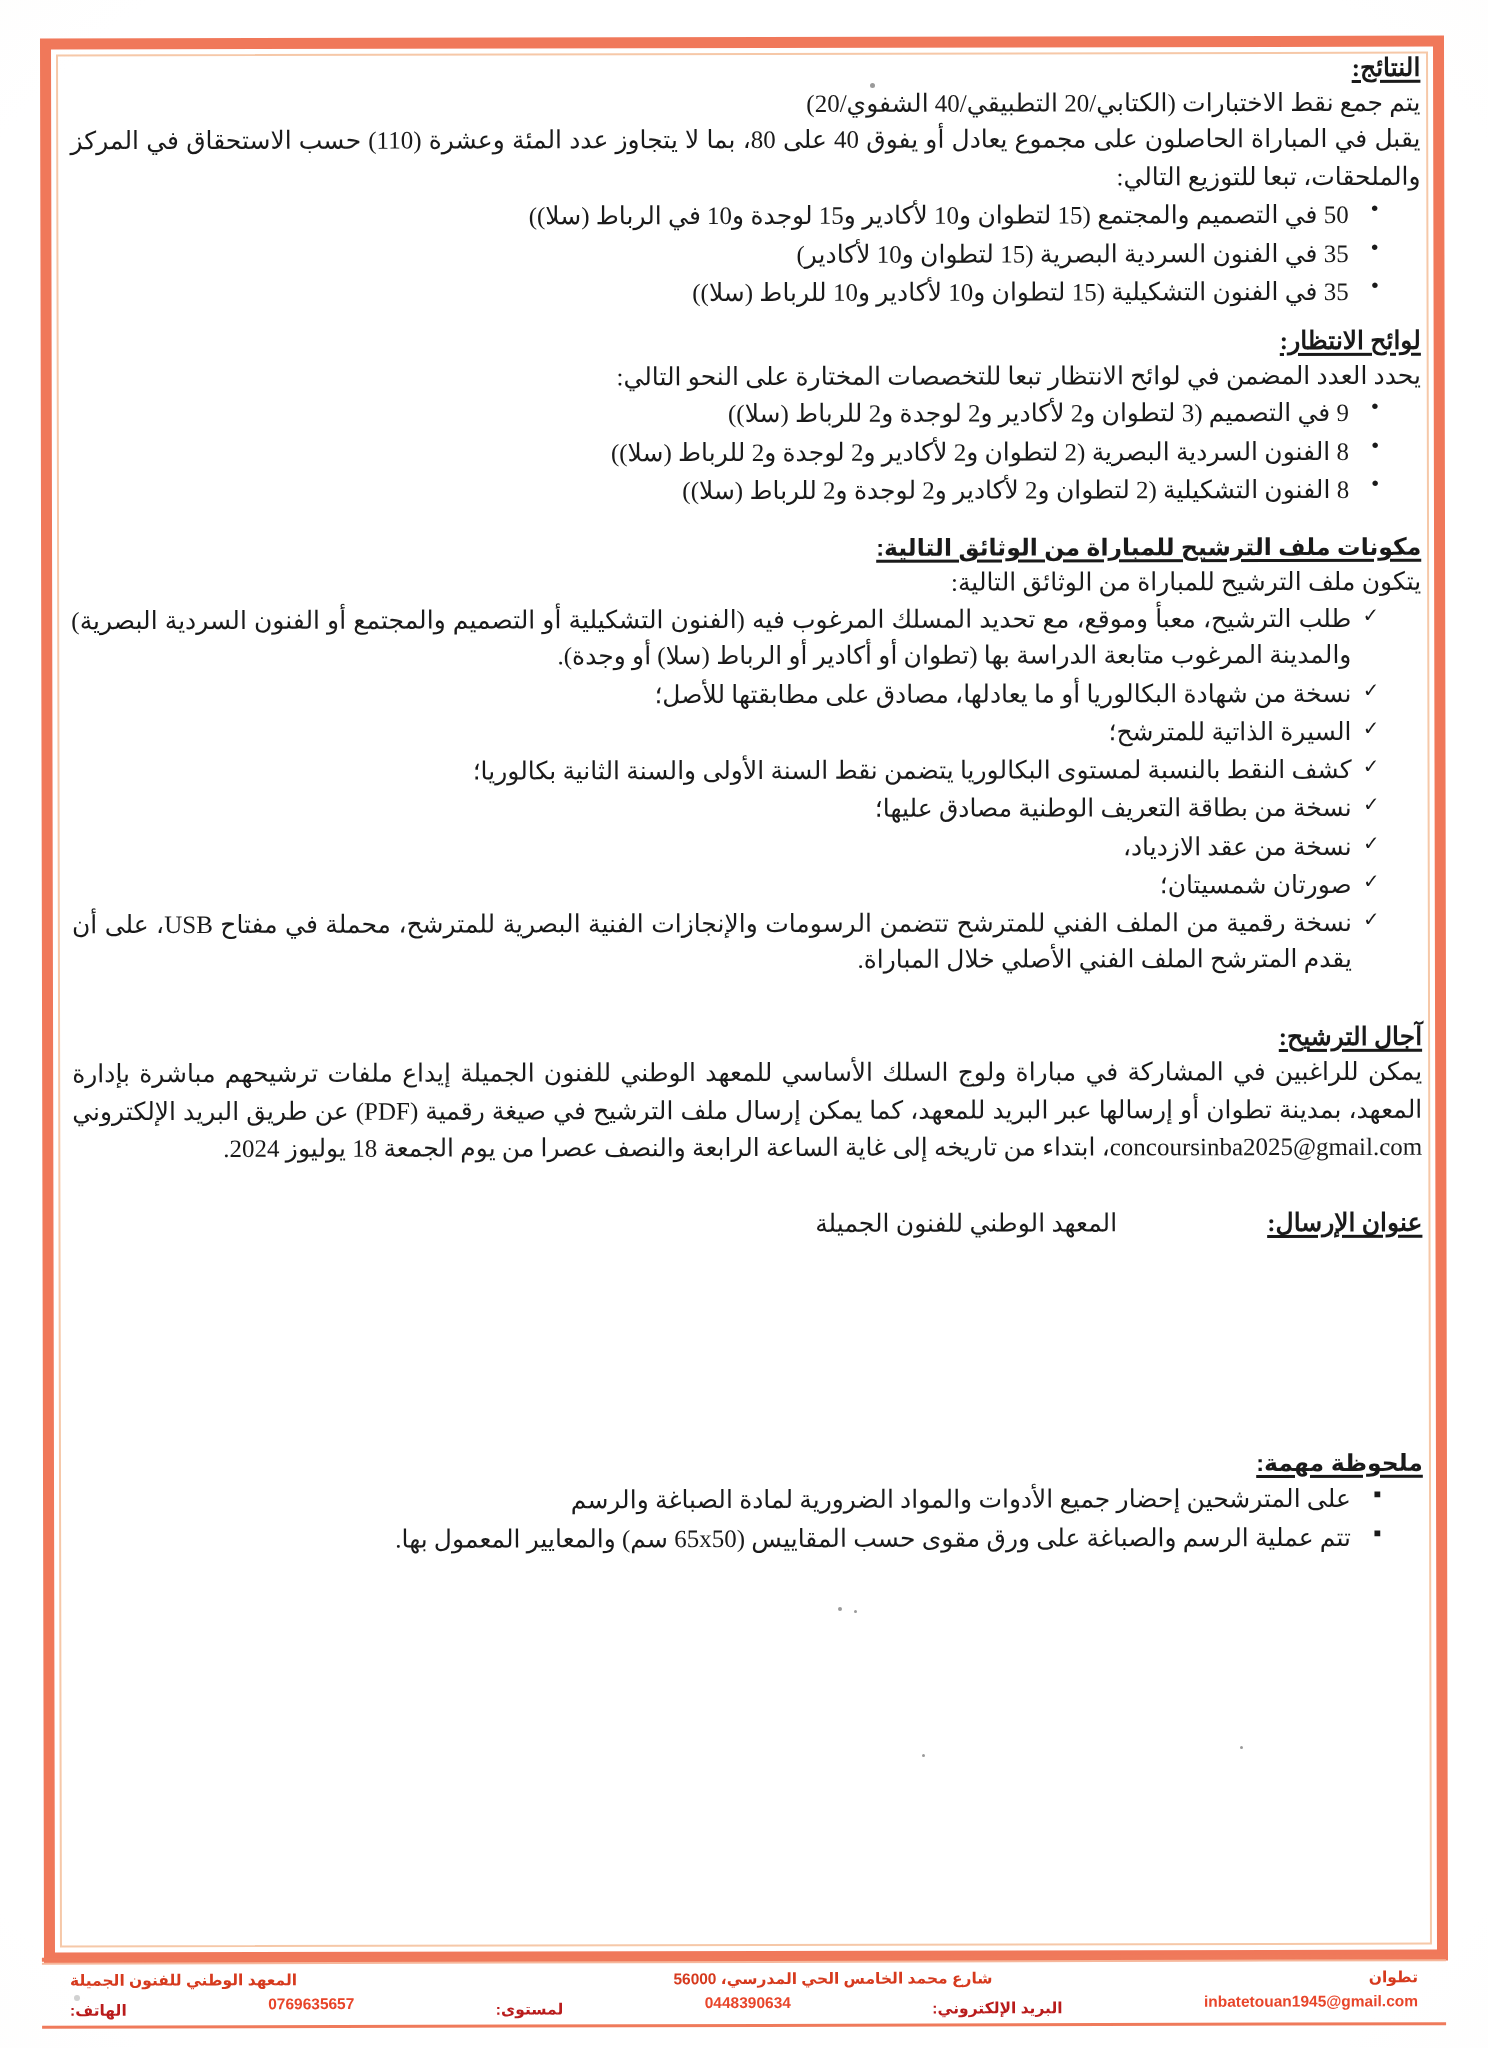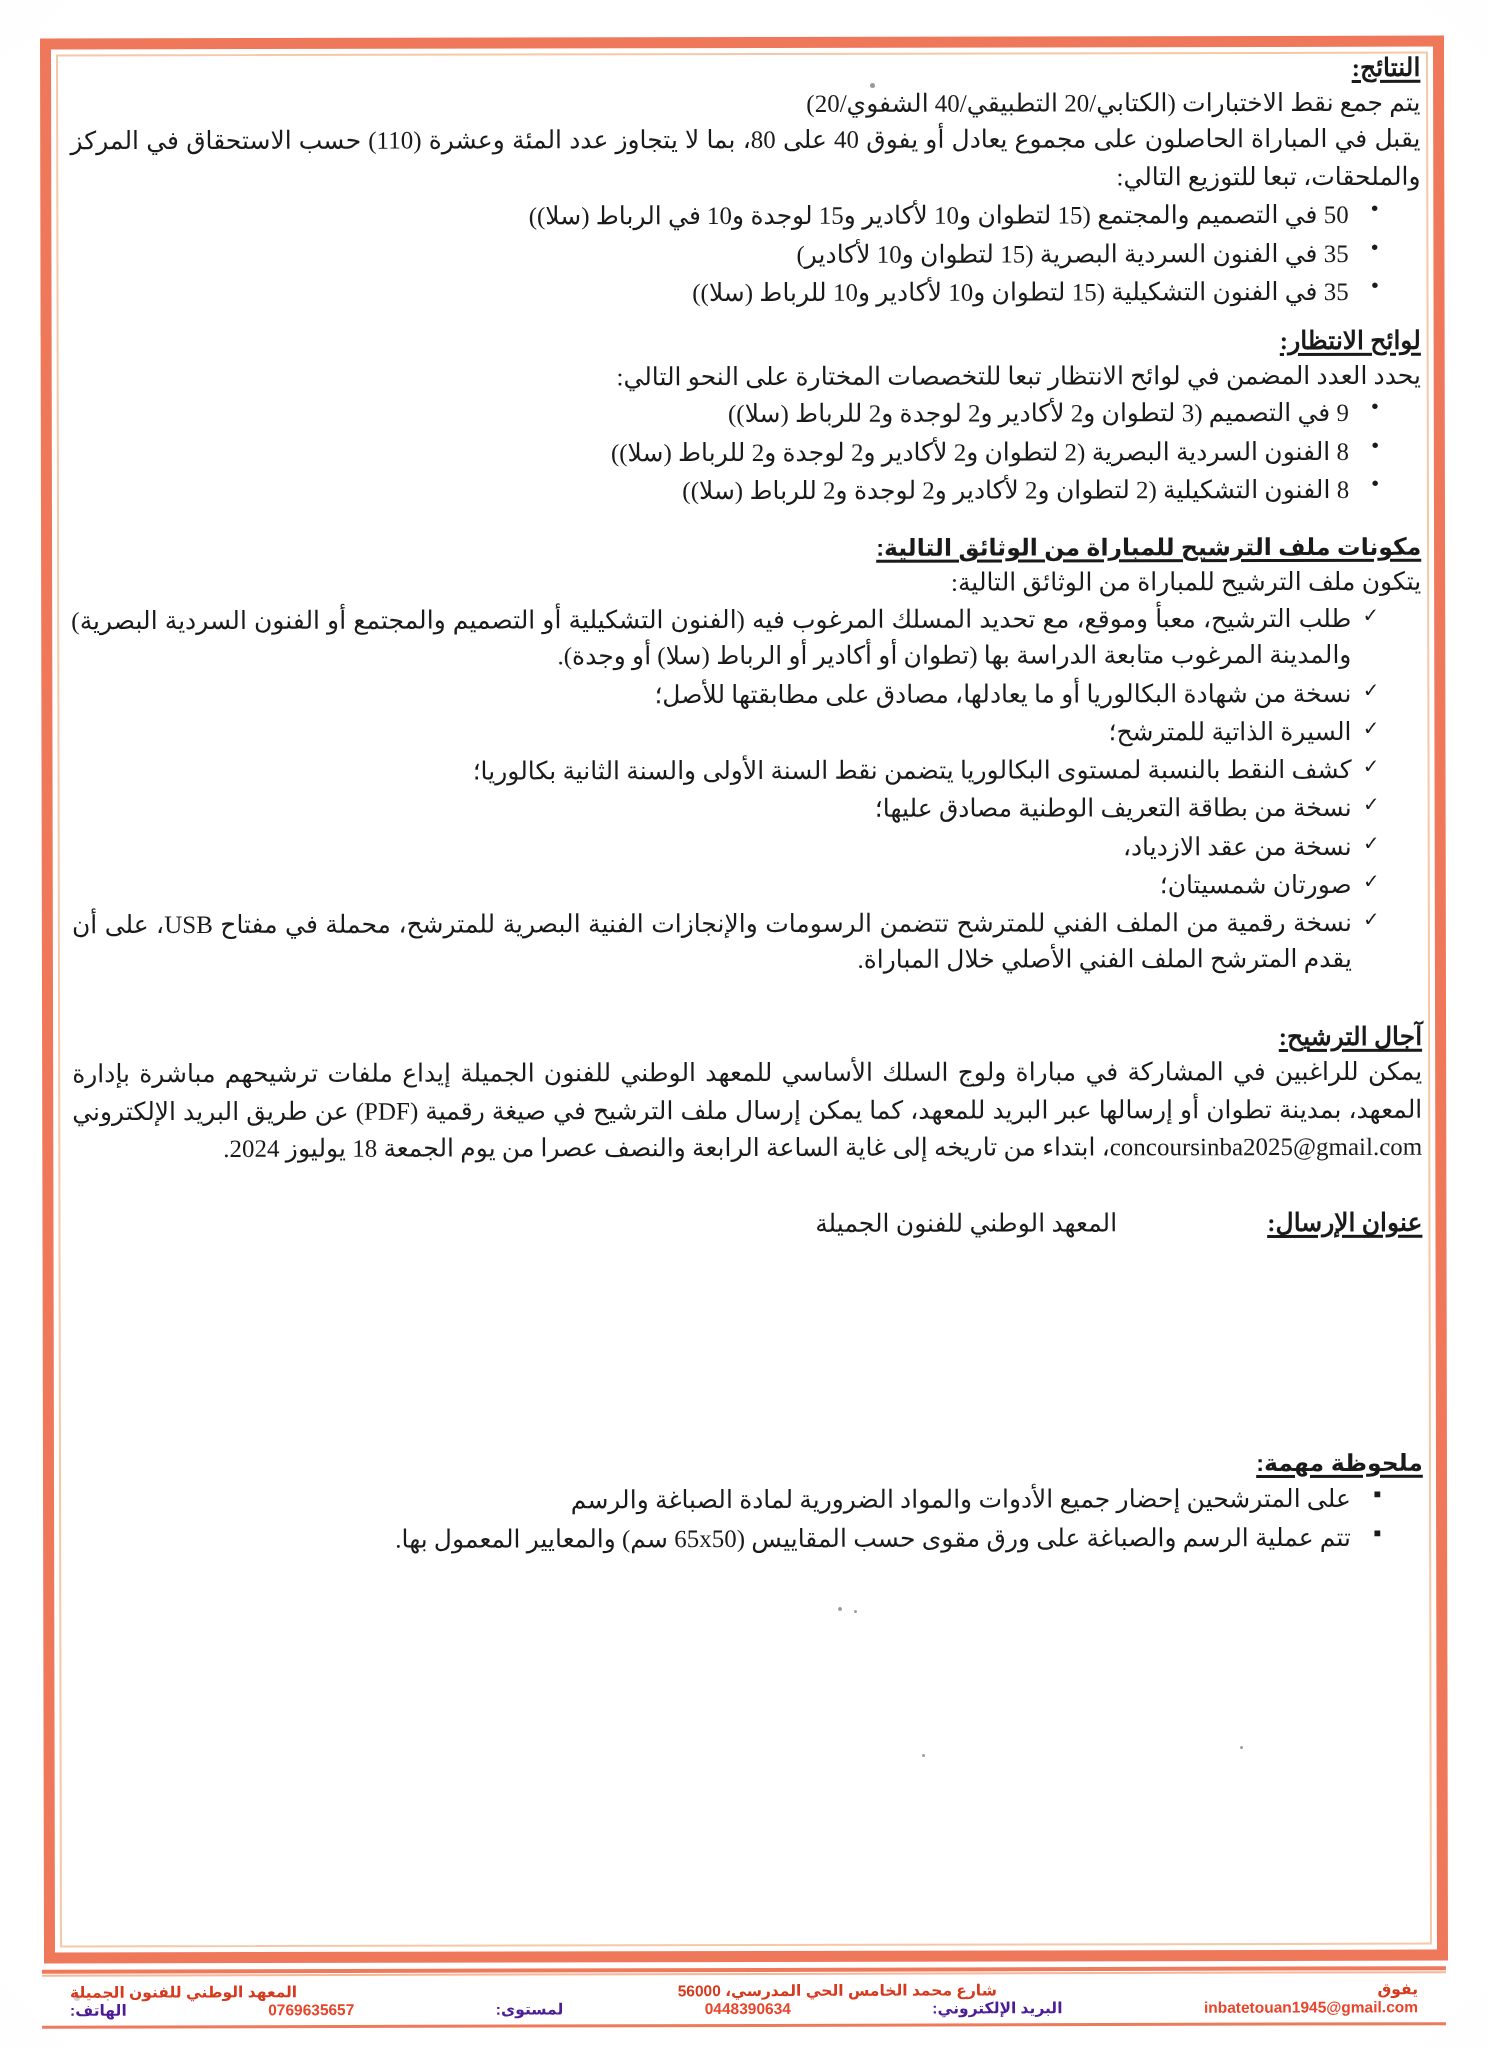--- a/index.html
+++ b/index.html
@@ -138,21 +138,21 @@
     justify-content:space-between;
     align-items:center;
     font-family:"Liberation Sans","DejaVu Sans",sans-serif;
     font-weight:bold;
     font-size:15.5px;
     color:#e8452a;
     padding:0 28px;
   }
   .footer-row.line1{color:#d63a1e;}
   .footer-row span{white-space:nowrap;}
-  .fx-dark{color:#4c1d95;}
+  .fx-dark{color:#b91c1c;margin-top:12px;}
 </style>
 </head>
 <body>
 
 <div class="scan-page"></div>
 
 <div class="frame-outer">
   <div class="frame-inner"></div>
 </div>
 
@@ -236,21 +236,21 @@
 <span class="speck" style="left:854px;top:1610px;width:3px;height:3px;"></span>
 <span class="speck" style="left:922px;top:1754px;width:3px;height:3px;"></span>
 <span class="speck" style="left:1240px;top:1746px;width:3px;height:3px;"></span>
 <span class="speck" style="left:74px;top:1995px;width:6px;height:6px;opacity:.45;"></span>
 
 <div class="footer">
   <div class="rule-top"></div>
   <div class="rule-thin"></div>
 
   <div class="footer-row line1">
-    <span>يفوق</span>
+    <span>تطوان</span>
     <span>شارع محمد الخامس الحي المدرسي، 56000</span>
     <span>المعهد الوطني للفنون الجميلة</span>
   </div>
 
   <div class="footer-row">
     <span>inbatetouan1945@gmail.com</span>
     <span class="fx-dark">البريد الإلكتروني:</span>
     <span>0448390634</span>
     <span class="fx-dark">لمستوى:</span>
     <span>0769635657</span>

